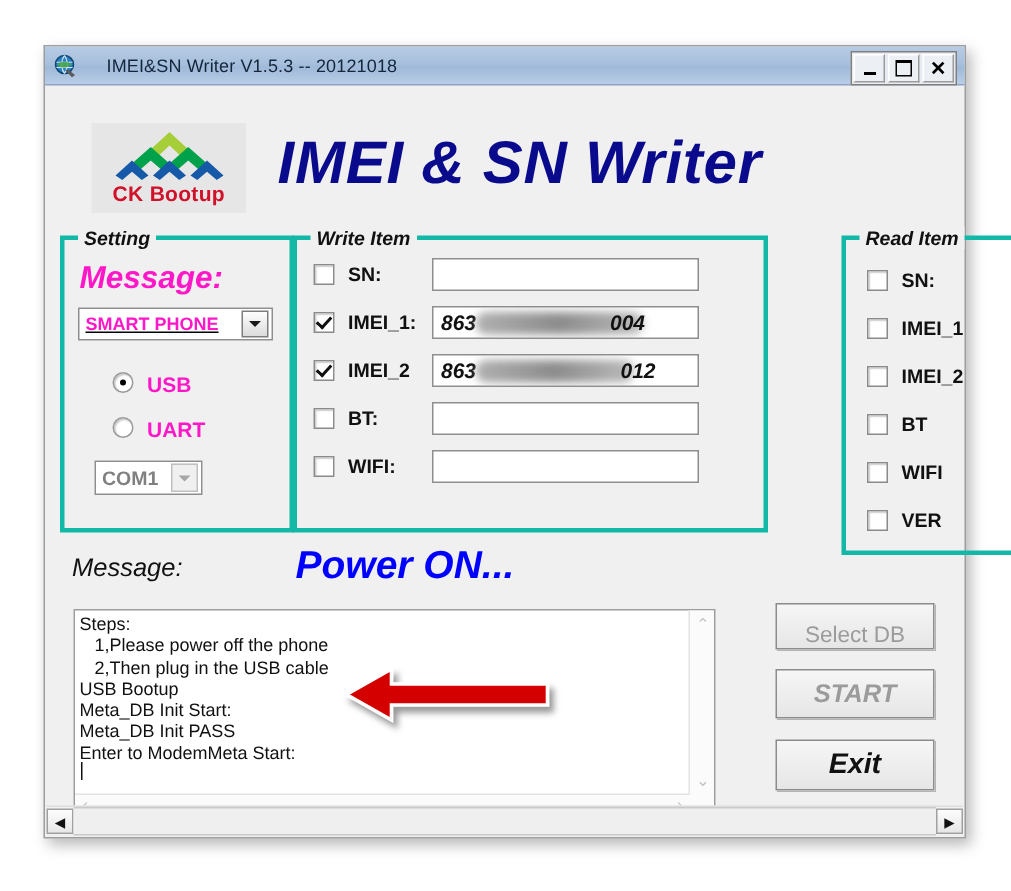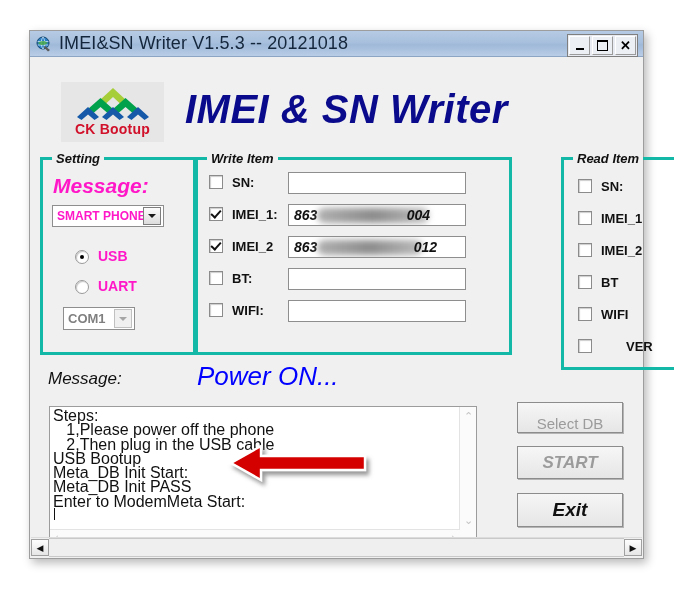--- a/index.html
+++ b/index.html
@@ -16,21 +16,21 @@
   }
   
   .titlebar{
     position:relative;height:25px;
     background:linear-gradient(to bottom,#b6cbe4 0%,#a8c0dd 45%,#9fb9d9 55%,#b9cde6 100%);
     border-bottom:1px solid #8ca5c4;
     display:flex;align-items:center;
   }
   .tb-icon{width:16px;height:16px;margin-left:6px;margin-right:7px;flex:none;}
   .tb-title{
-    font-size:18px;color:#14263b;white-space:nowrap;letter-spacing:.1px;
+    font-size:12px;color:#14263b;white-space:nowrap;letter-spacing:.1px;margin-left:12px;
   }
   .winbtns{
     position:absolute;right:5px;top:3px;display:flex;
     border:1px solid #7f7f7f;background:#e8ecf2;
   }
   .winbtn{
     width:19px;height:17px;background:#eceff4;
     border:1px solid #ffffff;border-right-color:#9b9b9b;border-bottom-color:#9b9b9b;
     display:flex;align-items:center;justify-content:center;
     font-size:11px;color:#000;font-family:"Liberation Sans",sans-serif;
@@ -79,46 +79,46 @@
   .combo-text{flex:1;padding-left:4px;font-size:12px;white-space:nowrap;overflow:hidden;}
   .combo-arrow{
     width:17px;height:100%;background:#ececec;border-left:1px solid #b5b5b5;
     display:flex;align-items:center;justify-content:center;box-sizing:border-box;
   }
   .caret{
     width:0;height:0;border-left:4px solid transparent;border-right:4px solid transparent;
     border-top:4px solid #1a1a1a;
   }
   .caret.dis{border-top-color:#a6a6a6;}
-  #combo-platform{left:9px;top:45px;width:112px;height:22px;}
+  #combo-platform{left:9px;top:45px;width:130px;height:22px;text-decoration:underline;}
   #combo-platform .combo-text{color:#ff17c8;font-weight:bold;font-size:12px;}
   #combo-platform .combo-arrow{
     background:linear-gradient(to bottom,#fdfdfd,#dcdcdc);
     border:1px solid #7d7d7d;height:18px;margin-right:2px;width:18px;
   }
   #combo-com{left:20px;top:147px;width:72px;height:23px;}
   #combo-com .combo-text{color:#808080;font-weight:bold;font-size:13px;}
   #combo-com .combo-arrow{
     background:#f0f0f0;border:1px solid #c0c0c0;height:19px;margin-right:2px;width:18px;
   }
-  .radio-row{position:absolute;display:flex;align-items:flex-end;}
+  .radio-row{position:absolute;display:flex;align-items:flex-start;}
   #radio-usb{left:32px;top:88px;}
   #radio-uart{left:32px;top:118px;}
   .radio{
     width:12px;height:12px;border-radius:50%;
     background:#fff;border:1px solid #9a9a9a;
     box-shadow:inset 1px 1px 1px rgba(0,0,0,0.22);
     display:flex;align-items:center;justify-content:center;flex:none;
   }
   .radio .dot{width:4px;height:4px;border-radius:50%;background:#000;}
   .radio-label{
     margin-left:9px;font-size:14px;font-weight:bold;color:#ff17c8;font-style:normal;
   }
   
-  .chk-row{position:absolute;display:flex;align-items:flex-start;}
+  .chk-row{position:absolute;display:flex;align-items:center;}
   .chk{
     width:12px;height:12px;background:#fff;border:1px solid #8b8b8b;
     box-shadow:inset 1px 1px 1px rgba(0,0,0,0.2);
     position:relative;flex:none;
   }
   .chk.checked::after{
     content:"";position:absolute;left:3px;top:0px;width:4px;height:8px;
     border:solid #111;border-width:0 2px 2px 0;transform:rotate(42deg);
   }
   .chk-label{
@@ -137,29 +137,29 @@
     background:linear-gradient(to right,rgba(150,150,150,.75),rgba(120,120,120,.85),rgba(160,160,160,.7));
     filter:blur(3px);
   }
   
   .msg-label{
     position:absolute;left:18px;top:338px;
     font-size:17px;font-style:italic;color:#111;
   }
   .power-status{
     position:absolute;left:167px;top:330px;
-    font-size:26px;font-weight:normal;font-style:italic;color:#0000ff;
+    font-size:26px;font-weight:bold;font-style:italic;color:#0000ff;
   }
   .logbox{
     position:absolute;left:19px;top:375px;width:428px;height:140px;
     background:#fff;border:1px solid #9c9c9c;box-sizing:border-box;
   }
   .log-text{
     position:absolute;left:3px;top:2px;right:18px;
-    font-size:16px;color:#111;line-height:14.3px;white-space:pre;
+    font-size:12px;color:#111;line-height:14.3px;white-space:pre;
     font-family:"Liberation Sans",sans-serif;
   }
   .caret-line{
     position:absolute;left:4px;top:101px;width:1px;height:12px;background:#111;
   }
   .vscroll{
     position:absolute;right:0;top:0;width:16px;bottom:15px;background:#fbfbfb;
     border-left:1px solid #e3e3e3;
   }
   .hscroll{
@@ -339,21 +339,21 @@
       <span class="chk-label">IMEI_2</span>
     </div>
     <div class="chk-row" style="left:14px;top:115px;">
       <span class="chk"></span>
       <span class="chk-label">BT</span>
     </div>
     <div class="chk-row" style="left:14px;top:147px;">
       <span class="chk"></span>
       <span class="chk-label">WIFI</span>
     </div>
-    <div class="chk-row" style="left:14px;top:179px;gap:25px;">
+    <div class="chk-row" style="left:14px;top:179px;">
       <span class="chk"></span>
       <span class="chk-label">VER</span>
     </div>
   </div>
 
   <div class="msg-label">Message:</div>
   <div class="power-status">Power ON...</div>
 
   <div class="logbox">
     <div class="log-text">Steps:

